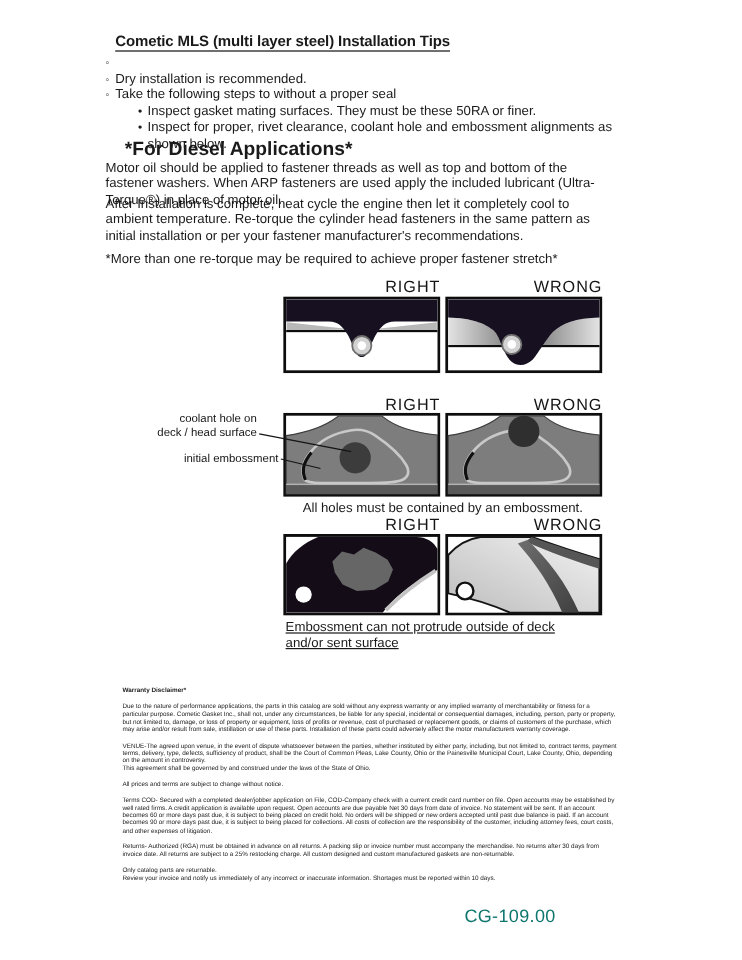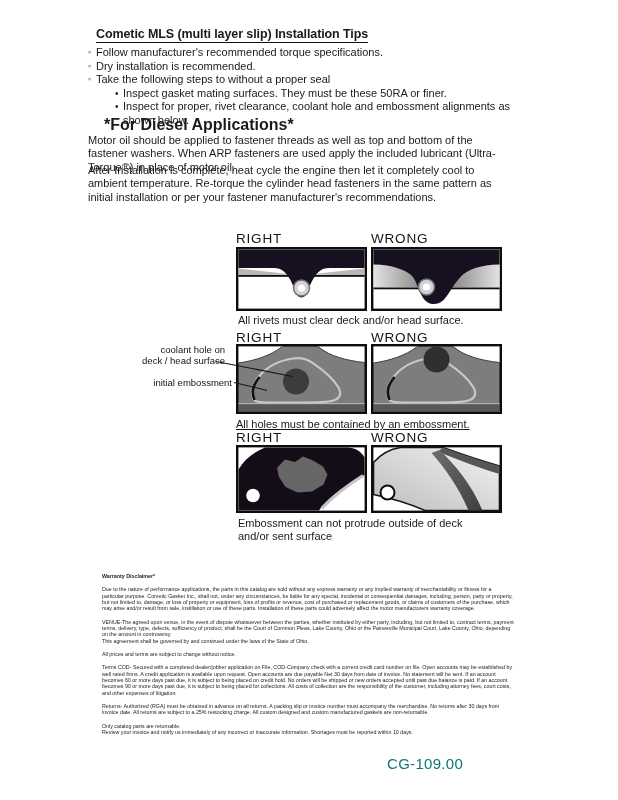--- a/index.html
+++ b/index.html
@@ -11,43 +11,42 @@
   .tips{left:88px;top:46px;width:440px;font-size:11px;line-height:13.6px;}
   .tip-row{display:flex;}
   .tip-row .mk{width:8px;flex:0 0 8px;font-size:9px;line-height:13.6px;}
   .tip-row.sub{margin-left:27px;}
   .tip-row.sub .mk{font-size:10px;}
   .d-head{left:104px;top:116px;font-size:16px;font-weight:bold;}
   .bodytxt{font-size:11px;line-height:13.4px;width:424px;}
   .p1{left:88px;top:134px;}
   .p2{left:88px;top:164px;}
   .note{left:88px;top:210px;font-size:11px;}
-  .rw{font-size:13.5px;letter-spacing:0.8px;width:131px;text-align:left;color:#141414;}
+  .rw{font-size:13.5px;letter-spacing:0.8px;width:131px;text-align:right;color:#141414;}
   .panel{width:131px;}
   .cap{font-size:11px;line-height:13px;}
   .lbl{font-size:9.5px;line-height:11px;text-align:right;color:#141414;}
   .leader{position:absolute;height:1.3px;background:#141414;transform-origin:left center;z-index:5;}
   .disc{left:102px;top:573px;width:412px;font-size:5.3px;line-height:6.4px;color:#222;}
   .disc p{margin:0 0 6.8px 0;}
   .disc p.tight{margin-bottom:0;}
   .disc .dh{font-weight:bold;margin-bottom:6.8px;}
   .pageno{left:387px;top:755px;font-size:15px;letter-spacing:0.3px;color:#0f766e;}
   svg{display:block;}
 </style>
 </head>
 <body>
 
 <div class="page">
 
-  <div class="abs title">Cometic MLS (multi layer slip) Installation Tips</div>
+  <div class="abs title">Cometic MLS (multi layer steel) Installation Tips</div>
 
   <div class="abs tips">
     <div class="tip-row">
       <span class="mk">◦</span>
-      <span>Follow manufacturer's recommended torque specifications.</span>
     </div>
     <div class="tip-row">
       <span class="mk">◦</span>
       <span>Dry installation is recommended.</span>
     </div>
     <div class="tip-row">
       <span class="mk">◦</span>
       <span>Take the following steps to without a proper seal</span>
     </div>
     <div class="tip-row sub">
@@ -56,20 +55,21 @@
     </div>
     <div class="tip-row sub">
       <span class="mk">•</span>
       <span>Inspect for proper, rivet clearance, coolant hole and embossment alignments as shown below.</span>
     </div>
   </div>
 
   <div class="abs d-head">*For Diesel Applications*</div>
   <div class="abs bodytxt p2">After Installation is complete, heat cycle the engine then let it completely cool to ambient temperature. Re-torque the cylinder head fasteners in the same pattern as initial installation or per your fastener manufacturer's recommendations.</div>
   <div class="abs bodytxt p1">Motor oil should be applied to fastener threads as well as top and bottom of the fastener washers. When ARP fasteners are used apply the included lubricant (Ultra-Torque®) in place of motor oil.</div>
+  <div class="abs note">*More than one re-torque may be required to achieve proper fastener stretch*</div>
 
   <div class="abs rw" style="left:236px;top:231px;">RIGHT</div>
   <div class="abs rw" style="left:371px;top:231px;">WRONG</div>
 
   <div class="abs panel" style="left:236px;top:247px;">
     <svg width="131" height="64" viewBox="0 0 131 64">
       <rect x="1.2" y="1.2" width="128.6" height="61.6" fill="#ffffff" stroke="#0d0d0d" stroke-width="2.4"></rect>
       <polygon points="3,21.5 58,27.6 3,28.6" fill="#b8b8b8"></polygon>
       <polygon points="128,21.5 73,27.6 128,28.6" fill="#b8b8b8"></polygon>
       <rect x="2.5" y="28" width="126" height="1.8" fill="#0d0d0d"></rect>
@@ -92,26 +92,25 @@
       </defs>
       <rect x="1.2" y="1.2" width="128.6" height="61.6" fill="#ffffff" stroke="#0d0d0d" stroke-width="2.4"></rect>
       <path d="M2.5,17.5 C22,18 34,22.5 41,28.5 C46,33.5 48.5,38 50,40.5 L2.5,40.5 Z" fill="url(#gwl)"></path>
       <path d="M128.5,17.5 C109,18 97,22.5 90,29.5 C85.5,34.5 83,38 81.5,40.5 L128.5,40.5 Z" fill="url(#gwr)"></path>
       <rect x="2.5" y="40.5" width="126" height="1.8" fill="#0d0d0d"></rect>
       <path d="M2.5,2.5 H128.5 V17.5 C109,18 97,22.5 90,29.5 C83,37 78,47 73,52.5 C69,56.5 64,58 59,56.5 C54,55 50.5,49 48,43 C45.5,37 44,31.5 40,28 C33,22.5 22,18 2.5,17.5 Z" fill="#171021"></path>
       <circle cx="55.5" cy="40" r="8" fill="#d2d2d2" stroke="#6f6f6f" stroke-width="1.5"></circle>
       <circle cx="55.5" cy="40" r="3.6" fill="#ffffff"></circle>
     </svg>
   </div>
-  <div class="abs cap" style="left:238px;top:314px;">All rivets must clear deck and/or head surface.</div>
 
   <div class="abs rw" style="left:236px;top:330px;">RIGHT</div>
   <div class="abs rw" style="left:371px;top:330px;">WRONG</div>
 
-  <div class="abs lbl" style="left:129px;top:344px;width:96px;">
+  <div class="abs lbl" style="left:118px;top:344px;width:96px;">
     <span>coolant hole on</span><br>
     <span>deck / head surface</span>
   </div>
   <div class="abs lbl" style="left:118px;top:377px;width:114px;">initial embossment</div>
 
   <div class="leader" style="left:216px;top:361px;width:78px;transform:rotate(11deg);"></div>
   <div class="leader" style="left:234px;top:382px;width:34px;transform:rotate(13.5deg);"></div>
 
   <div class="abs panel" style="left:236px;top:344px;">
     <svg width="131" height="70" viewBox="0 0 131 70">
@@ -128,21 +127,21 @@
     <svg width="131" height="70" viewBox="0 0 131 70">
       <rect x="1.2" y="1.2" width="128.6" height="67.6" fill="#ffffff" stroke="#0d0d0d" stroke-width="2.4"></rect>
       <path d="M2.5,19 C20,16.5 35,11 45,3.5 L46.5,2.5 H82 L84,4 C94,12 110,16.5 128.5,18.5 L128.5,67.5 H2.5 Z" fill="#7d7d7d" stroke="#3f3f3f" stroke-width="1"></path>
       <rect x="2.5" y="59" width="126" height="1.3" fill="#b2b2b2"></rect>
       <rect x="2.5" y="60.3" width="126" height="7.2" fill="#595959"></rect>
       <path d="M17.5,55.5 C14.5,47 16.5,40.5 23,32.5 C31,22.5 44,16.5 57,14.5 C64.5,13.3 70.5,14.8 76.5,18.8 C86.5,25.5 96.5,33 102.5,43.5 C105.5,49 104.5,53.5 99,56 C94,58.2 86,58.5 72,58.5 L31,58.5 C24,58.5 19.5,58 17.5,55.5 Z" fill="none" stroke="#c8c8c8" stroke-width="2.2"></path>
       <path d="M18.5,56 C15,47.5 17,41 23.5,33" fill="none" stroke="#101010" stroke-width="2.6"></path>
       <circle cx="65.5" cy="15.5" r="13" fill="#2f2f2f"></circle>
     </svg>
   </div>
-  <div class="abs cap" style="left:236px;top:418px;width:266px;text-align:left;text-decoration:underline;">All holes must be contained by an embossment.</div>
+  <div class="abs cap" style="left:236px;top:418px;width:266px;text-align:center;">All holes must be contained by an embossment.</div>
 
   <div class="abs rw" style="left:236px;top:430px;">RIGHT</div>
   <div class="abs rw" style="left:371px;top:430px;">WRONG</div>
 
   <div class="abs panel" style="left:236px;top:445px;">
     <svg width="131" height="68" viewBox="0 0 131 68">
       <rect x="1.2" y="1.2" width="128.6" height="65.6" fill="#ffffff" stroke="#0d0d0d" stroke-width="2.4"></rect>
       <path d="M29,2.5 C17,7.5 8,15 2.5,24.5 L2.5,65.5 H83 C91.5,53.5 107,42 121,34 L128.5,30 L128.5,12.5 C125.5,6.5 119,2.5 111,2.5 Z" fill="#140d18"></path>
       <path d="M85.5,63.5 C99,49.5 113.5,39 127,30.5" fill="none" stroke="#c4c4c4" stroke-width="3.2"></path>
       <path d="M41,23 L49,14.5 L59,17 L67,11.5 L77,15.5 L87,21.5 L91.5,29.5 L87.5,39.5 L76,46.5 L61.5,47.5 L49.5,42 L43,32 Z" fill="#666666"></path>
@@ -161,21 +160,21 @@
             <stop offset="1" stop-color="#3f3f3f"></stop>
         </linearGradient>
       </defs>
       <rect x="1.2" y="1.2" width="128.6" height="65.6" fill="#ffffff" stroke="#0d0d0d" stroke-width="2.4"></rect>
       <path d="M29.5,2.5 L72,2.5 C90,9 111,16 128.5,21 L128.5,65.5 L54,65.5 C38,58.5 19,53 2.5,49.5 L2.5,17.5 C9.5,9.5 19,4 29.5,2.5 Z" fill="url(#sil)" stroke="#141414" stroke-width="1.6"></path>
       <path d="M72,2.5 C90,9 111,16 128.5,21 L128.5,29 C109,23 87,15 67,6.5 Z" fill="#565656"></path>
       <path d="M68.5,5 C85,20.5 101,40.5 111.5,65.5 L97.5,65.5 C88,43 74.5,23.5 60.5,8 Z" fill="url(#stg)"></path>
       <circle cx="16.5" cy="47.5" r="7" fill="#ffffff" stroke="#111111" stroke-width="2"></circle>
     </svg>
   </div>
-  <div class="abs cap" style="left:238px;top:517px;">
+  <div class="abs cap" style="left:238px;top:517px;text-decoration:underline;">
     <span>Embossment can not protrude outside of deck</span><br>
     <span>and/or sent surface</span>
   </div>
 
   <div class="abs disc">
     <div class="dh">Warranty Disclaimer*</div>
     <p>Due to the nature of performance applications, the parts in this catalog are sold without any express warranty or any implied warranty of merchantability or fitness for a particular purpose.  Cometic Gasket Inc., shall not, under any circumstances, be liable for any special, incidental or consequential damages, including, person, party or property, but not limited to, damage, or loss of property or equipment, loss of profits or revenue, cost of purchased or replacement goods, or claims of customers of the purchase, which may arise and/or result from sale, instillation or use of these parts.  Installation of these parts could adversely affect the motor manufacturers warranty coverage.</p>
     <p class="tight">VENUE-The agreed upon venue, in the event of dispute whatsoever between the parties, whether instituted by either party, including, but not limited to, contract terms, payment terms, delivery, type, defects, sufficiency of product, shall be the Court of Common Pleas, Lake County, Ohio or the Painesville Municipal Court, Lake County, Ohio, depending on the amount in controversy.</p>
     <p>This agreement shall be governed by and construed under the laws of the State of Ohio.</p>
     <p>All prices and terms are subject to change without notice.</p>

